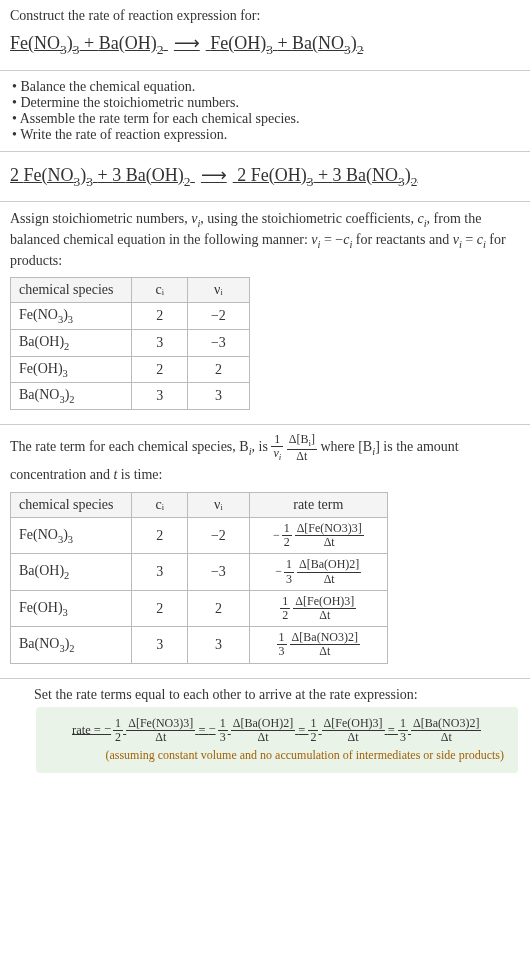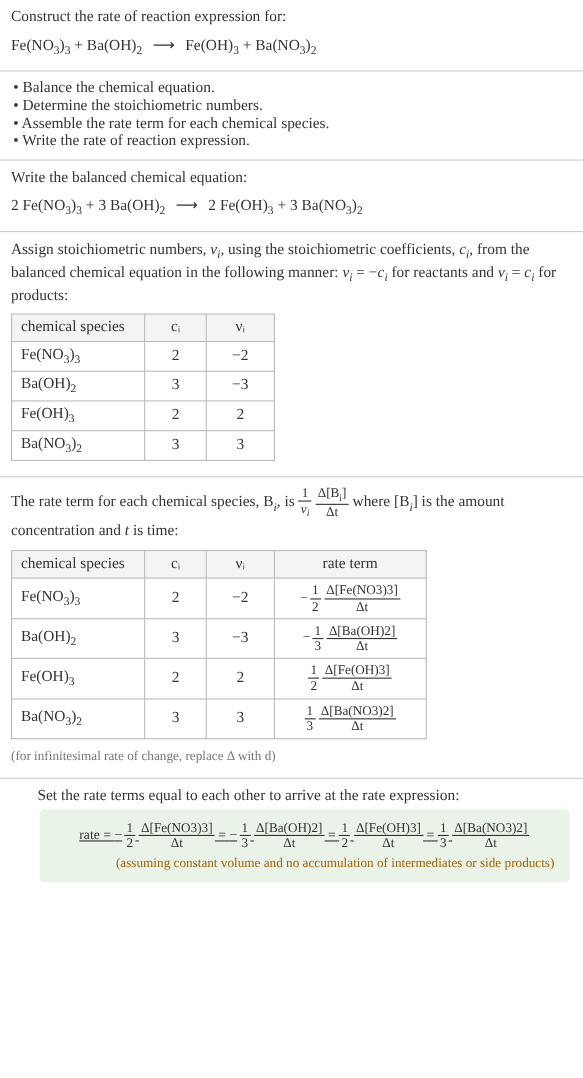--- a/index.html
+++ b/index.html
@@ -10,22 +10,23 @@
     background: #fff;
     width: 530px;
   }
   .section {
     padding: 8px 10px;
     border-bottom: 1px solid #ccc;
   }
   .section:last-child { border-bottom: none; }
   .formula {
     font-family: Georgia, serif;
-    font-size: 14px;
+    font-size: 18px;
     padding: 4px 0;
+    text-decoration: underline;
   }
   sub { font-size: 0.75em; vertical-align: sub; }
   .arrow { padding: 0 6px; }
   .plan-list { list-style: none; padding-left: 2px; }
   .plan-list li::before { content: "• "; }
   table {
     border-collapse: collapse;
     margin: 6px 0;
   }
   th, td {
@@ -80,21 +81,20 @@
 <div class="section">
   <ul class="plan-list">
     <li>Balance the chemical equation.</li>
     <li>Determine the stoichiometric numbers.</li>
     <li>Assemble the rate term for each chemical species.</li>
     <li>Write the rate of reaction expression.</li>
   </ul>
 </div>
 
 <div class="section">
-  <div class="heading-text">Write the balanced chemical equation:</div>
   <div class="formula">
     <span>2 </span><span>Fe(NO</span><sub>3</sub><span>)</span><sub>3</sub>
     <span> + </span>
     <span>3 </span><span>Ba(OH)</span><sub>2</sub>
     <span class="arrow">⟶</span>
     <span>2 </span><span>Fe(OH)</span><sub>3</sub>
     <span> + </span>
     <span>3 </span><span>Ba(NO</span><sub>3</sub><span>)</span><sub>2</sub>
   </div>
 </div>
@@ -168,21 +168,20 @@
       <td class="rate-cell"><span class="frac"><span class="num">1</span><span class="den">2</span></span> <span class="frac"><span class="num">Δ[Fe(OH)3]</span><span class="den">Δt</span></span></td>
     </tr>
     <tr>
       <td><span>Ba(NO</span><sub>3</sub><span>)</span><sub>2</sub></td>
       <td>3</td>
       <td>3</td>
       <td class="rate-cell"><span class="frac"><span class="num">1</span><span class="den">3</span></span> <span class="frac"><span class="num">Δ[Ba(NO3)2]</span><span class="den">Δt</span></span></td>
     </tr>
   </tbody>
     </table>
-  <div class="note">(for infinitesimal rate of change, replace Δ with d)</div>
 </div>
 
 <div class="section" style="border-bottom:none;margin-left:24px;">
   <div class="heading-text">Set the rate terms equal to each other to arrive at the rate expression:</div>
   <div class="answer-box">
     <div class="rate-line">
       <span>rate = </span>
       <span class="neg">−</span><span class="frac"><span class="num">1</span><span class="den">2</span></span> <span class="frac"><span class="num">Δ[Fe(NO3)3]</span><span class="den">Δt</span></span>
       <span> = </span>
       <span class="neg">−</span><span class="frac"><span class="num">1</span><span class="den">3</span></span> <span class="frac"><span class="num">Δ[Ba(OH)2]</span><span class="den">Δt</span></span>

